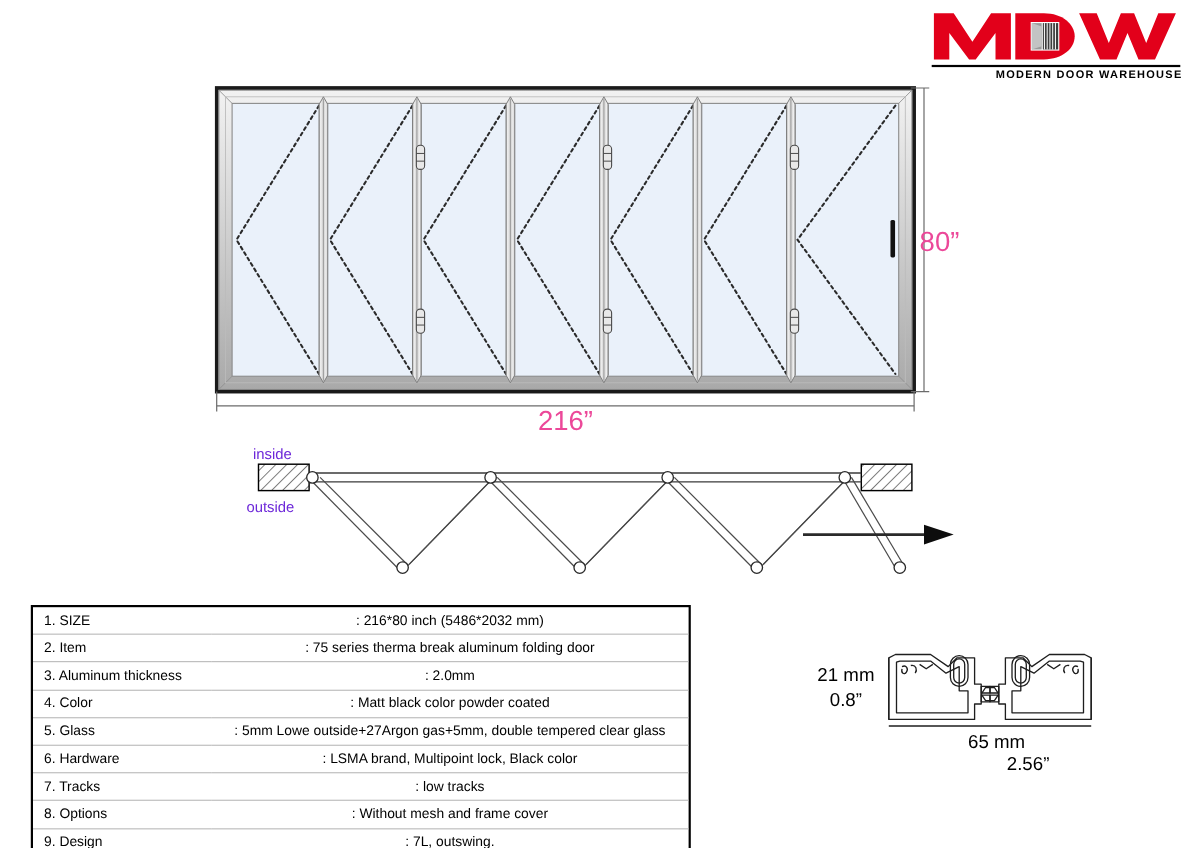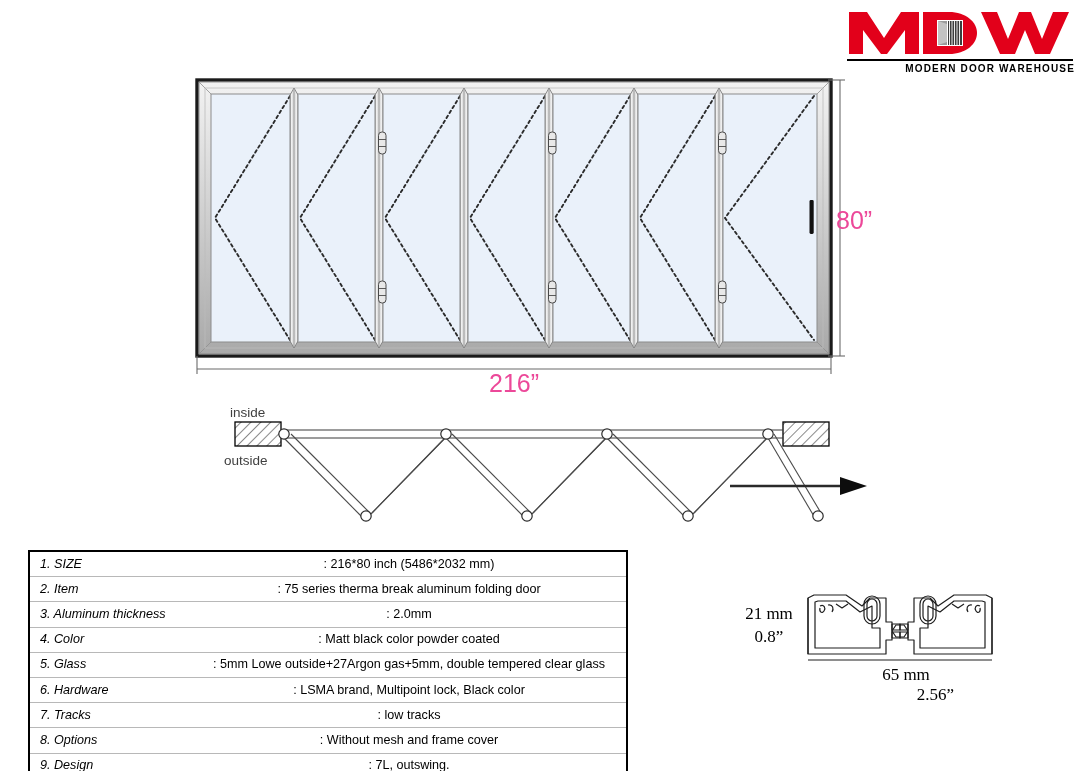--- a/index.html
+++ b/index.html
@@ -81,21 +81,21 @@
   #fold-plan {
     position: absolute;
     left: 215px;
     top: 398px;
     width: 680px;
     height: 130px;
   }
   .plan-label {
     position: absolute;
     font-size: 13.5px;
-    color: #404040;
+    color: #6d28d9;
     white-space: nowrap;
   }
   #label-inside  { left: 230px; top: 405px; }
   #label-outside { left: 224px; top: 453px; text-align: center; }
 
   
   #spec-table {
     position: absolute;
     left: 28px;
     top: 550px;
@@ -113,38 +113,37 @@
     font-size: 12.6px;
     padding: 2px 0 3px 0;
     border-bottom: 1px solid #b8b8b8;
     color: #000;
     white-space: nowrap;
     overflow: hidden;
     vertical-align: middle;
     height: 19.2px;
   }
   #spec-table tr:last-child td { border-bottom: none; }
-  #spec-table td.cell-label { width: 152px; padding-left: 10px; font-style: italic; }
+  #spec-table td.cell-label { width: 152px; padding-left: 10px; }
   #spec-table td.cell-value { padding-left: 0; text-align: center; }
 
   
   #profile-section {
     position: absolute;
     left: 800px;
     top: 592px;
     width: 200px;
     height: 80px;
   }
   .profile-dim {
     position: absolute;
     font-size: 17px;
     color: #000;
     white-space: nowrap;
     text-align: center;
-    font-family: Liberation Serif, serif;
   }
   #profile-dim-height { left: 730px; top: 604px; width: 78px; }
   #profile-dim-height .l2 { display: block; margin-top: 3px; }
   #profile-dim-width  { left: 858px; top: 665px; width: 96px; }
   #profile-dim-width .l2 { display: block; margin-top: 0; text-align: right; }
 </style>
 </head>
 <body>
 
 <div class="stage">

